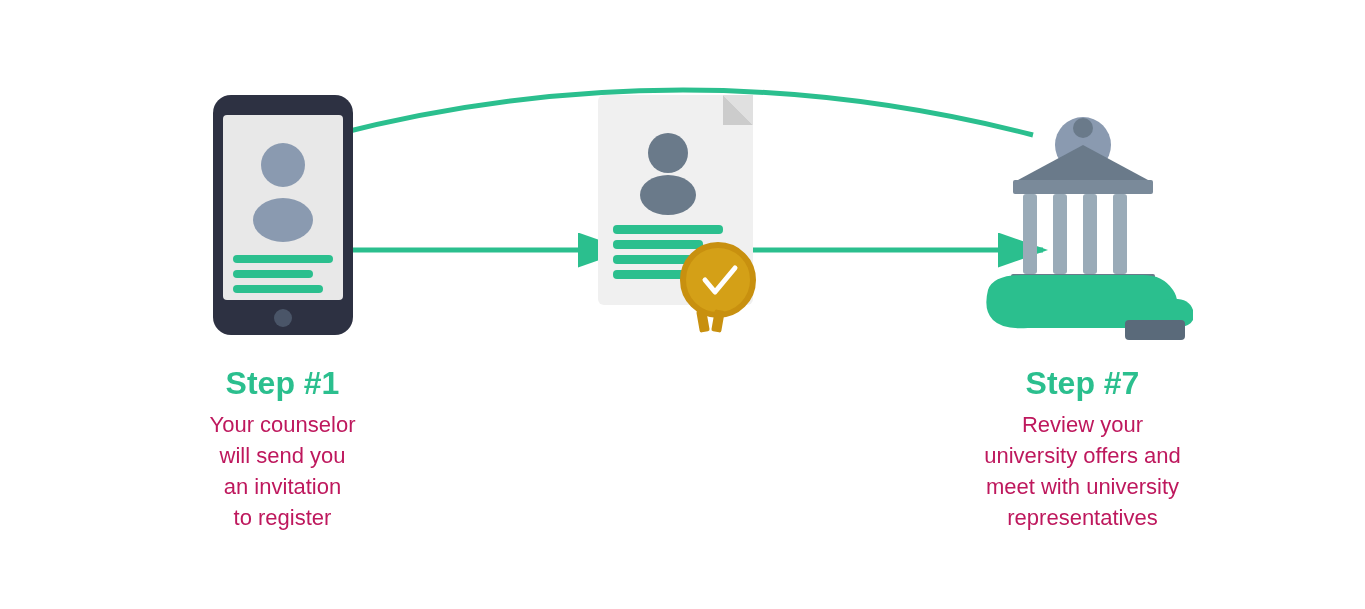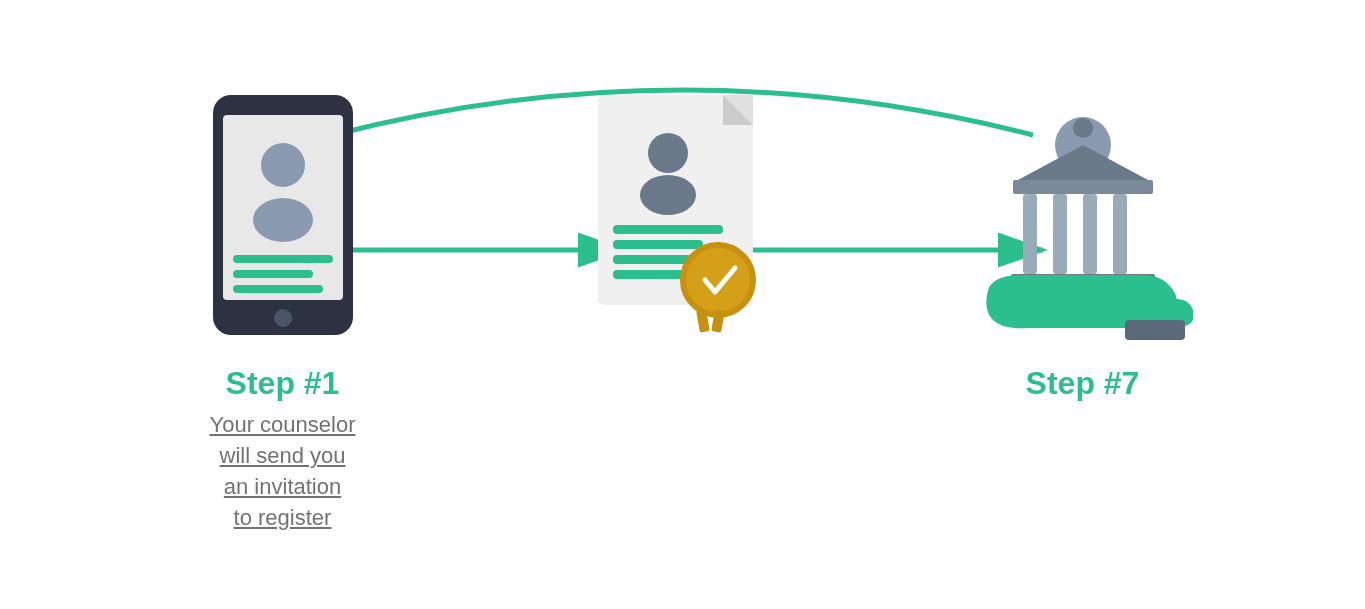--- a/index.html
+++ b/index.html
@@ -60,23 +60,22 @@
 
     .step-label {
       font-size: 32px;
       font-weight: bold;
       color: #2bbf8e;
       margin-top: 10px;
       margin-bottom: 8px;
     }
     .step-desc {
       font-size: 22px;
-      color: #737373;
+      color: #be185d;
       line-height: 1.4;
-      text-decoration: underline;
     }
   </style>
 </head>
 <body>
 
 <div class="container">
   <div class="steps-row">
 
     <svg class="arrows-overlay" viewBox="0 0 1200 280" xmlns="http://www.w3.org/2000/svg">
 
@@ -167,16 +166,17 @@
           <rect x="30" y="196" width="160" height="10" rx="2" fill="#5a6a7a"></rect>
 
           <path d="M 20 230 Q 10 220 15 200 Q 20 185 50 185 L 170 185 Q 190 185 200 200 Q 210 215 195 228 Q 185 238 165 238 L 55 238 Q 30 240 20 230 Z" fill="#2bbf8e"></path>
 
           <path d="M 190 210 Q 215 205 220 220 Q 225 235 205 238 L 190 238 Z" fill="#2bbf8e"></path>
 
           <rect x="152" y="230" width="60" height="20" rx="4" fill="#5a6a7a"></rect>
         </svg>
       </div>
       <div class="step-label">Step #7</div>
+      <div class="step-desc">Review your<br>university offers and<br>meet with university<br>representatives</div>
     </div>
 
   </div>
 </div>
 
 </body></html>

